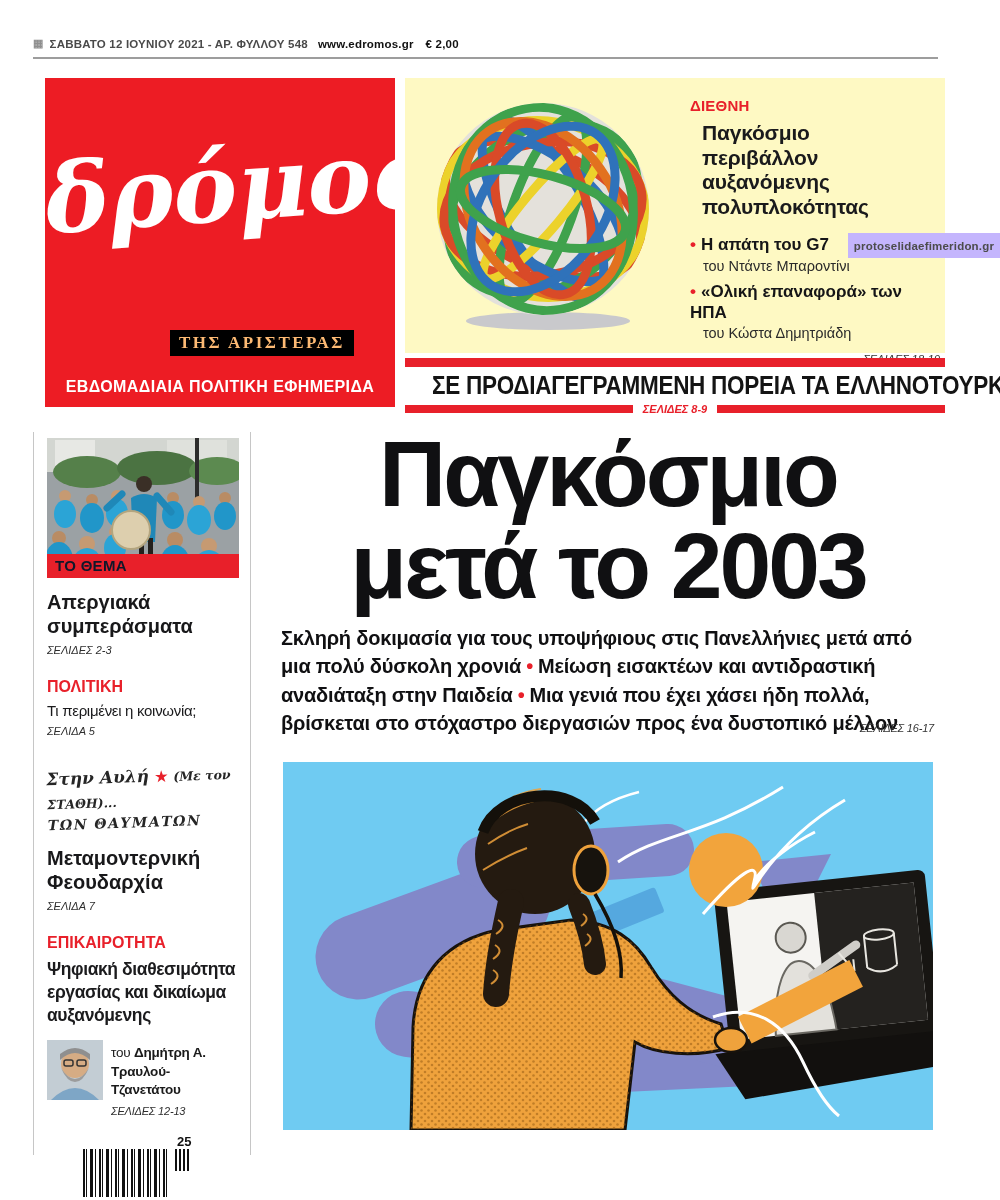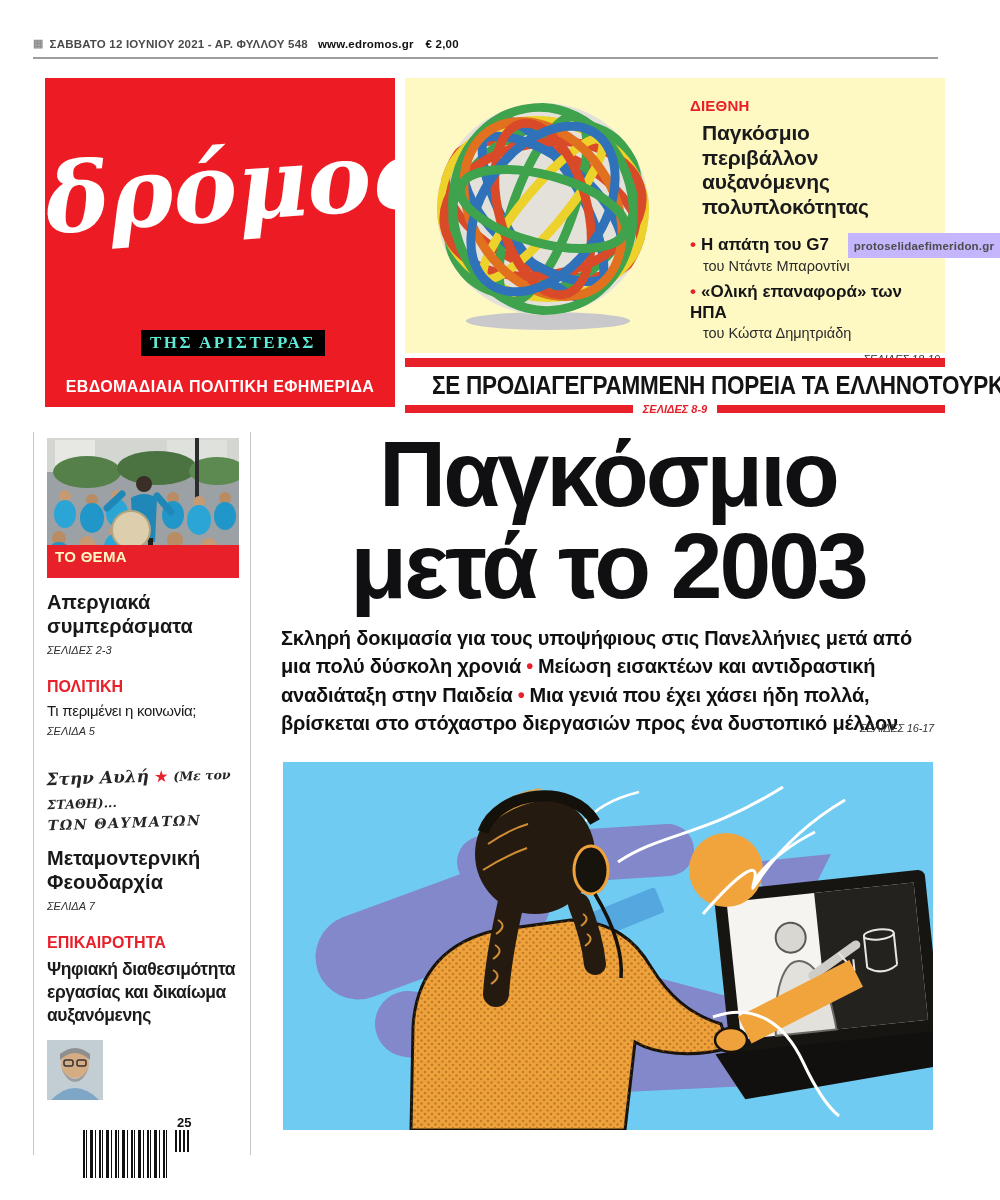--- a/index.html
+++ b/index.html
@@ -12,21 +12,21 @@
   .topmeta .grid-ic { color:#8f8f8f; font-size:11px; margin-right:6px; }
   .topmeta .site { color:#111; margin-left:10px; }
   .topmeta .price { color:#111; margin-left:12px; }
   .toprule { position:absolute; left:33px; top:57px; width:905px; height:2px; background:#9d9d9d; }
 
   
   .logo { position:absolute; left:45px; top:78px; width:350px; height:329px; background:#ED1C24; }
   .logo-script { position:absolute; left:0; right:0; top:62px; text-align:center; color:#fff;
                  font-family:"DejaVu Serif", serif; font-style:italic; font-weight:bold;
                  font-size:96px; line-height:1; transform:rotate(-4deg); }
-  .logo-badge { position:absolute; left:96px; top:252px; background:#000; color:#5eead4;
+  .logo-badge { position:absolute; left:125px; top:252px; background:#000; color:#fdba74;
                 font-family:"Liberation Serif", serif; font-weight:bold; font-size:17px;
                 letter-spacing:2.5px; padding:3px 9px; white-space:nowrap; }
   .logo-tagline { position:absolute; left:0; right:0; bottom:11px; text-align:center; color:#fff;
                   font-weight:bold; font-size:16px; letter-spacing:0.4px; }
 
   
   .toppanel { position:absolute; left:405px; top:78px; width:540px; height:275px; background:#fef9c3; }
   .ball { position:absolute; left:25px; top:15px; width:232px; height:245px; }
   .topstory { position:absolute; left:285px; top:19px; width:250px; }
   .kicker { color:#E8202A; font-weight:bold; font-size:15px; letter-spacing:0.2px; }
@@ -51,22 +51,22 @@
                    transform:scaleX(0.9); transform-origin:center; }
   .banner .bbot { display:flex; align-items:center; gap:10px; }
   .banner .bb-bar { flex:1; height:8px; background:#E8202A; }
   .banner .bb-pages { color:#E8202A; font-style:italic; font-weight:bold; font-size:11px; white-space:nowrap; }
 
   
   .vrule { position:absolute; top:432px; width:1px; height:723px; background:#c6c6c6; }
   .vrule.l { left:33px; } .vrule.r { left:250px; }
   .sidebar { position:absolute; left:47px; top:438px; width:192px; }
   .sb-photo { position:relative; width:192px; height:140px; overflow:hidden; }
-  .sb-band { position:absolute; left:0; right:0; bottom:0; background:#E8202A; color:#fef9c3;
-             font-weight:bold; font-size:15px; padding:3px 8px 13px; letter-spacing:0.3px; }
+  .sb-band { position:absolute; left:0; right:0; bottom:0; background:#E8202A; color:#0f172a;
+             font-weight:bold; font-size:15px; padding:3px 8px 4px; letter-spacing:0.3px; }
   .sb-title1 { font-size:20px; font-weight:bold; color:#18181a; line-height:1.2; margin-top:12px; }
   .sb-pages { font-style:italic; font-size:11px; color:#2e2e2e; margin-top:6px; }
   .sb-kicker { color:#E8202A; font-weight:bold; font-size:16px; margin-top:22px; }
   .sb-title2 { font-size:15px; letter-spacing:-0.3px; white-space:nowrap; color:#1a1a1c; margin-top:6px; }
   .sig { margin-top:28px; font-family:"DejaVu Serif", serif; font-style:italic; color:#262626;
          transform:rotate(-2deg); line-height:1.4; }
   .sig .l1 { font-size:17px; font-weight:bold; }
   .sig .note { font-size:12.5px; }
   .sig .star { color:#E8202A; font-style:normal; font-size:14px; }
   .sig .l2 { font-size:14px; letter-spacing:1.5px; font-weight:bold; }
@@ -244,20 +244,24 @@
     <div class="sb-author">
       <svg class="ph" viewBox="0 0 56 60">
         <rect width="56" height="60" fill="#c3cdd4"></rect>
         <path d="M4,60 Q28,36 52,60 Z" fill="#7ea6c6"></path>
         <circle cx="28" cy="24" r="14" fill="#d6ac84"></circle>
         <path d="M13,20 Q28,6 43,20 L43,14 Q28,2 13,14 Z" fill="#8f8f8f"></path>
         <path d="M14,28 Q28,50 42,28 Q36,42 28,42 Q20,42 14,28 Z" fill="#9c9c9c"></path>
         <rect x="17" y="20" width="9" height="6" rx="2" fill="none" stroke="#333" stroke-width="1.5"></rect>
         <rect x="30" y="20" width="9" height="6" rx="2" fill="none" stroke="#333" stroke-width="1.5"></rect>
       </svg>
+      <div class="tx">
+        <span>του </span><b>Δημήτρη Α. Τραυλού-Τζανετάτου</b>
+        <div class="sb-pages pg">ΣΕΛΙΔΕΣ 12-13</div>
+      </div>
     </div>
 
     <div class="barcode">
       <div class="bc-bars"></div>
       <div class="bc-25">25</div>
       <div class="bc-25b"></div>
 
     </div>
   </div>
 

